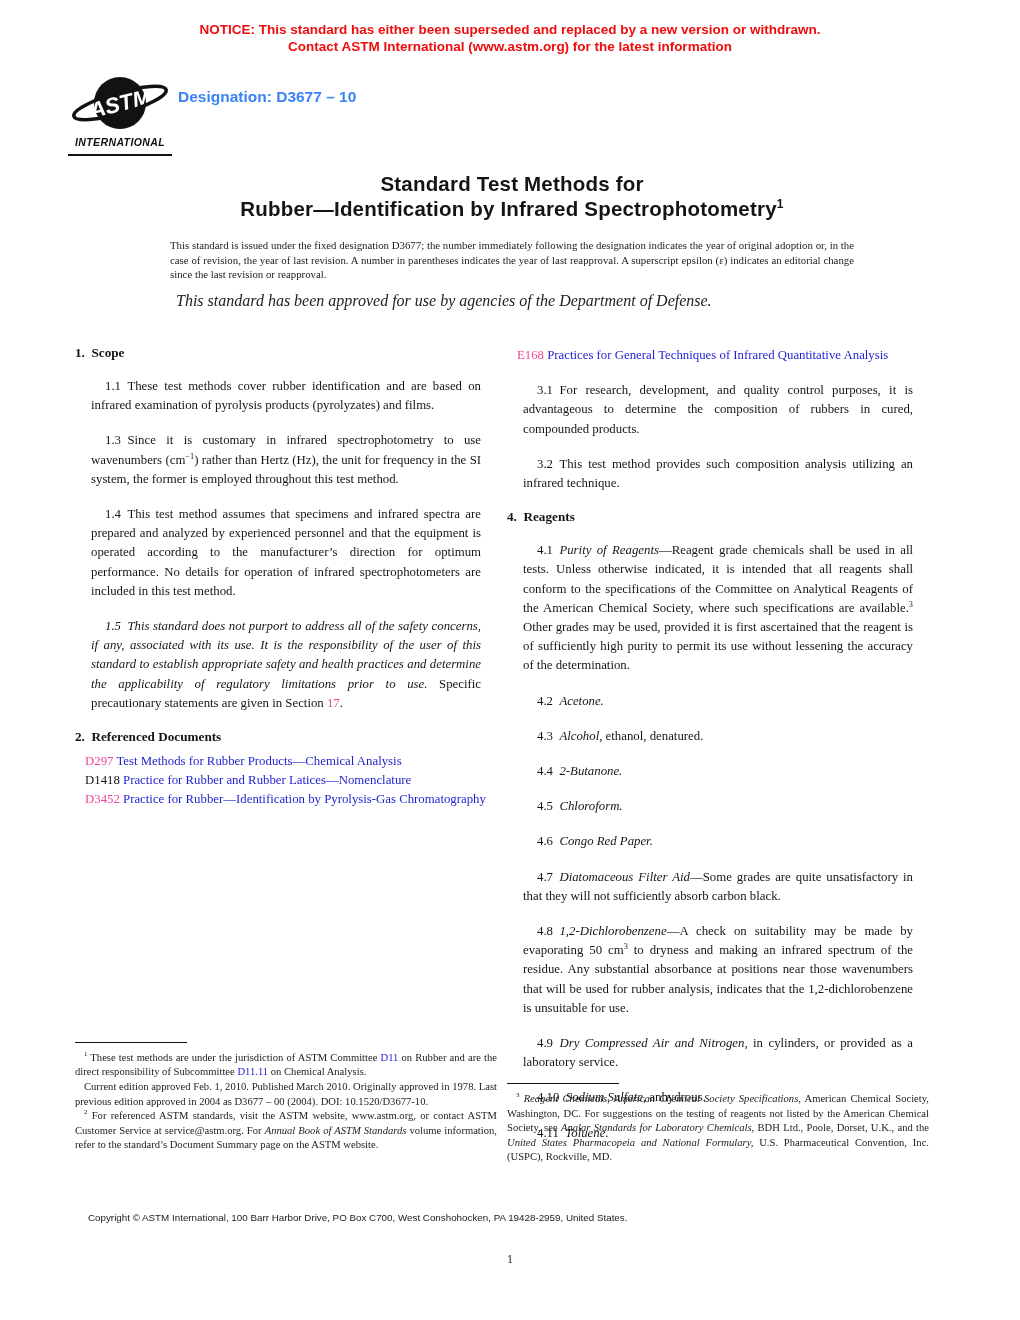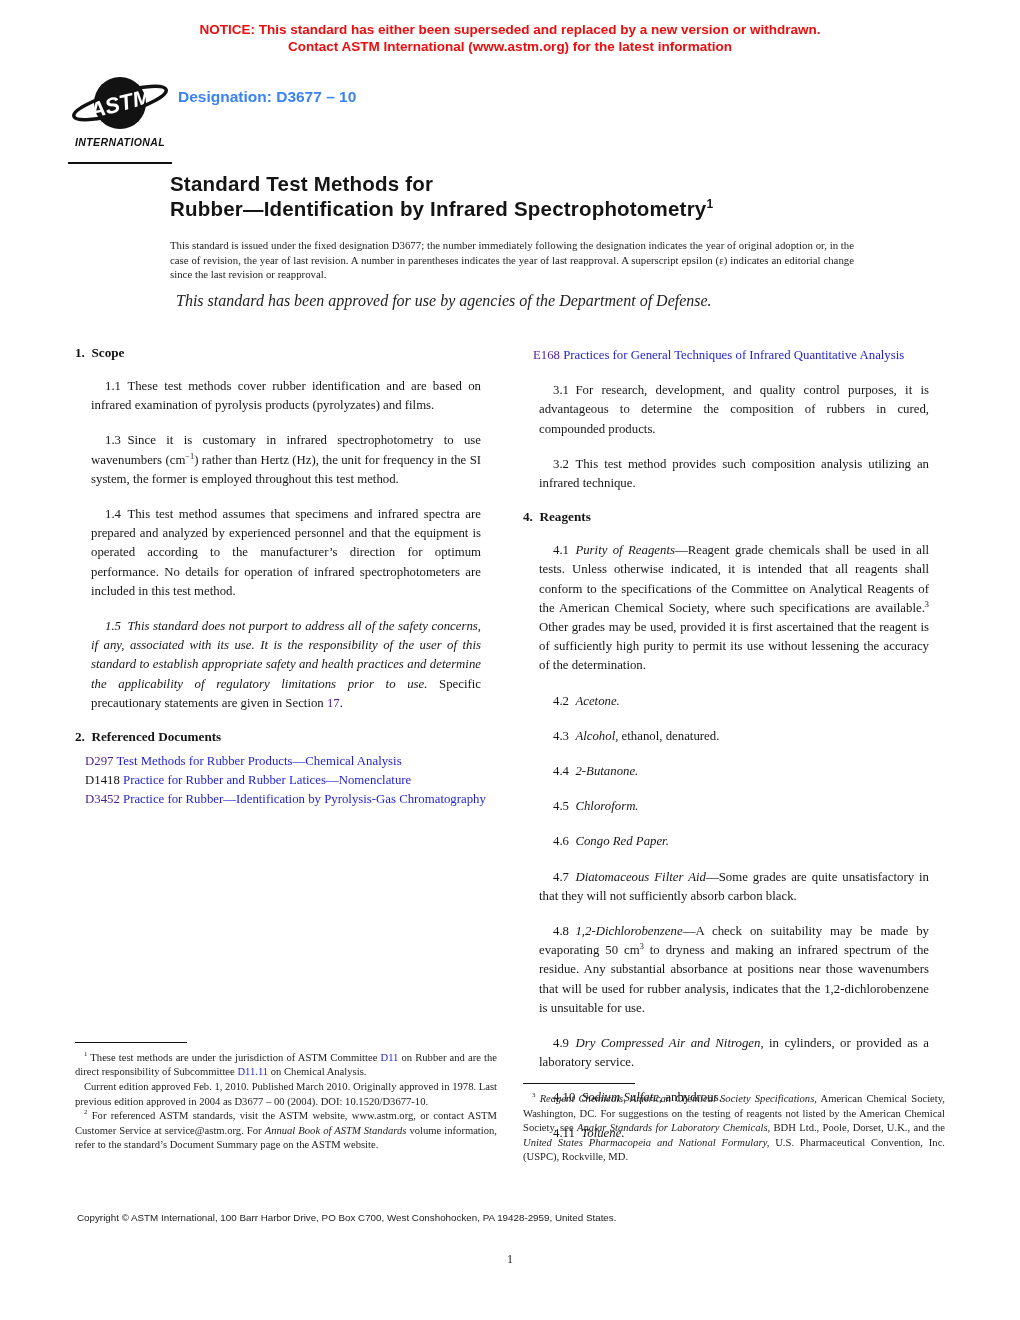--- a/index.html
+++ b/index.html
@@ -19,75 +19,75 @@
     font-family:"Liberation Sans", sans-serif;
     font-weight:bold;font-size:13.5px;line-height:16.5px;
     color:#ee0c0c;
   }
   
   .logo-block{position:absolute;top:74px;left:68px;width:104px;text-align:center;}
   .logo-sub{
     font-family:"Liberation Sans", sans-serif;
     font-weight:bold;font-style:italic;
     font-size:10.5px;letter-spacing:.4px;color:#121212;
-    border-bottom:2px solid #121212;padding-bottom:14px;margin-top:-4px;
+    border-bottom:2px solid #121212;padding-bottom:6px;margin-top:-4px;
   }
   .designation{
     position:absolute;top:88px;left:178px;
     font-family:"Liberation Sans", sans-serif;
     font-weight:bold;font-size:15.5px;color:#3b82f6;
   }
   
   .titleblock{position:absolute;top:171px;left:170px;width:684px;}
   .doc-title{
     font-family:"Liberation Sans", sans-serif;
     font-weight:bold;font-size:20.5px;line-height:25px;
-    margin:0;color:#141414;letter-spacing:.2px;
+    margin:0;color:#141414;letter-spacing:.2px;text-align:center;
   }
   .doc-title sup{font-size:12px;}
   .issued{
     margin:17px 0 0 0;
     font-size:10.8px;line-height:14.6px;text-align:justify;color:#222;
   }
   .dod{
     margin:12px 0 0 6px;
     font-size:16px;line-height:14px;font-style:italic;color:#222;
   }
   
   .columns{
     position:absolute;top:345px;left:75px;width:870px;height:822px;
-    display:flex;gap:26px;
+    display:flex;gap:10px;
   }
   .col{width:422px;position:relative;}
   .col h2{
     font-size:13.2px;font-weight:bold;margin:13px 0 7px 0;color:#141414;
   }
   .col h2.first{margin-top:0;}
   p.body{font-size:12.8px;line-height:19.2px;text-align:justify;margin:16px;}
   p.ind{text-indent:14px;}
   p.ref{
     font-size:12.8px;line-height:19.2px;margin:0;
     padding-left:28px;text-indent:-18px;text-align:justify;
   }
   .i{font-style:italic;}
-  .red{color:#4c1d95;}
+  .red{color:#ec4899;}
   .blue{color:#1f1fd0;}
   sup{font-size:.65em;line-height:0;}
   
   .footnotes{position:absolute;left:0;right:0;}
   .fn-left{bottom:14px;}
   .fn-right{bottom:2px;}
   .fn-rule{width:112px;border-top:1.5px solid #111;margin-bottom:8px;}
   p.fn{
     font-size:10.6px;line-height:14.6px;text-align:justify;
     margin:0;text-indent:9px;color:#222;
   }
   
   .footer-copyright{
-    position:absolute;top:1212px;left:77px;
+    position:absolute;top:1212px;left:88px;
     font-family:"Liberation Sans", sans-serif;
     font-size:9.8px;color:#222;
   }
   .page-number{
     position:absolute;top:1252px;left:0;width:100%;
     text-align:center;font-size:12px;color:#222;
   }
 </style>
 </head>
 <body>

